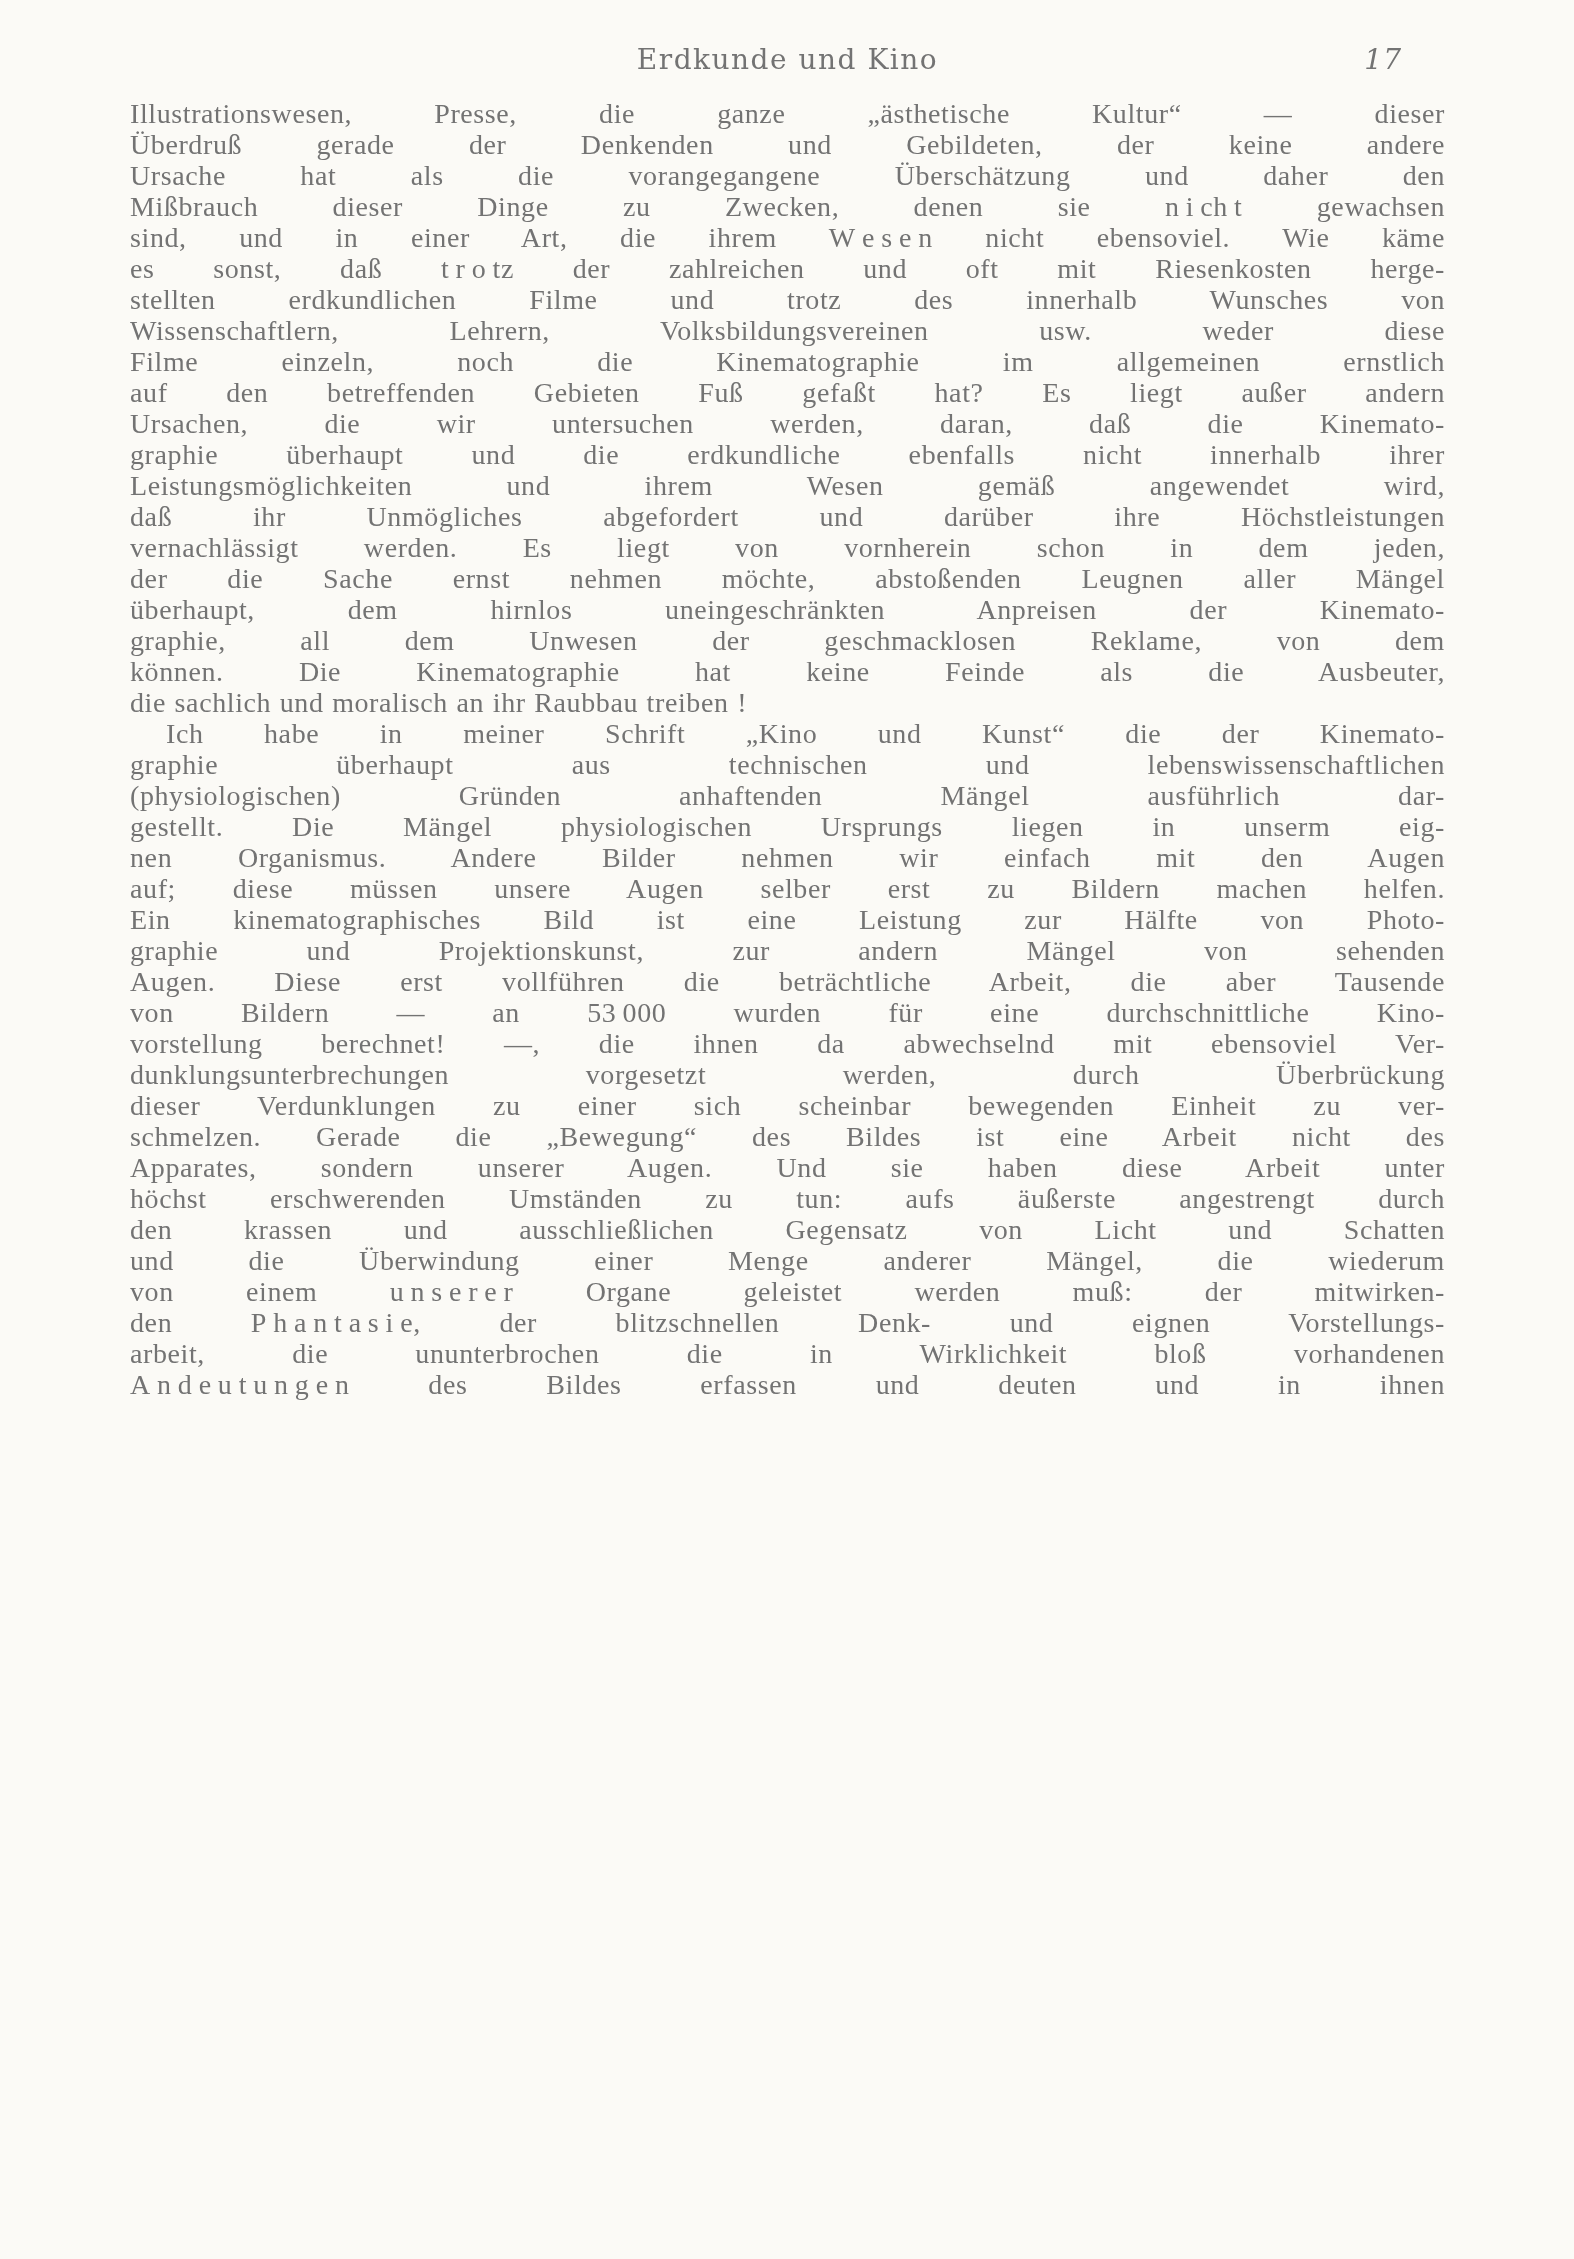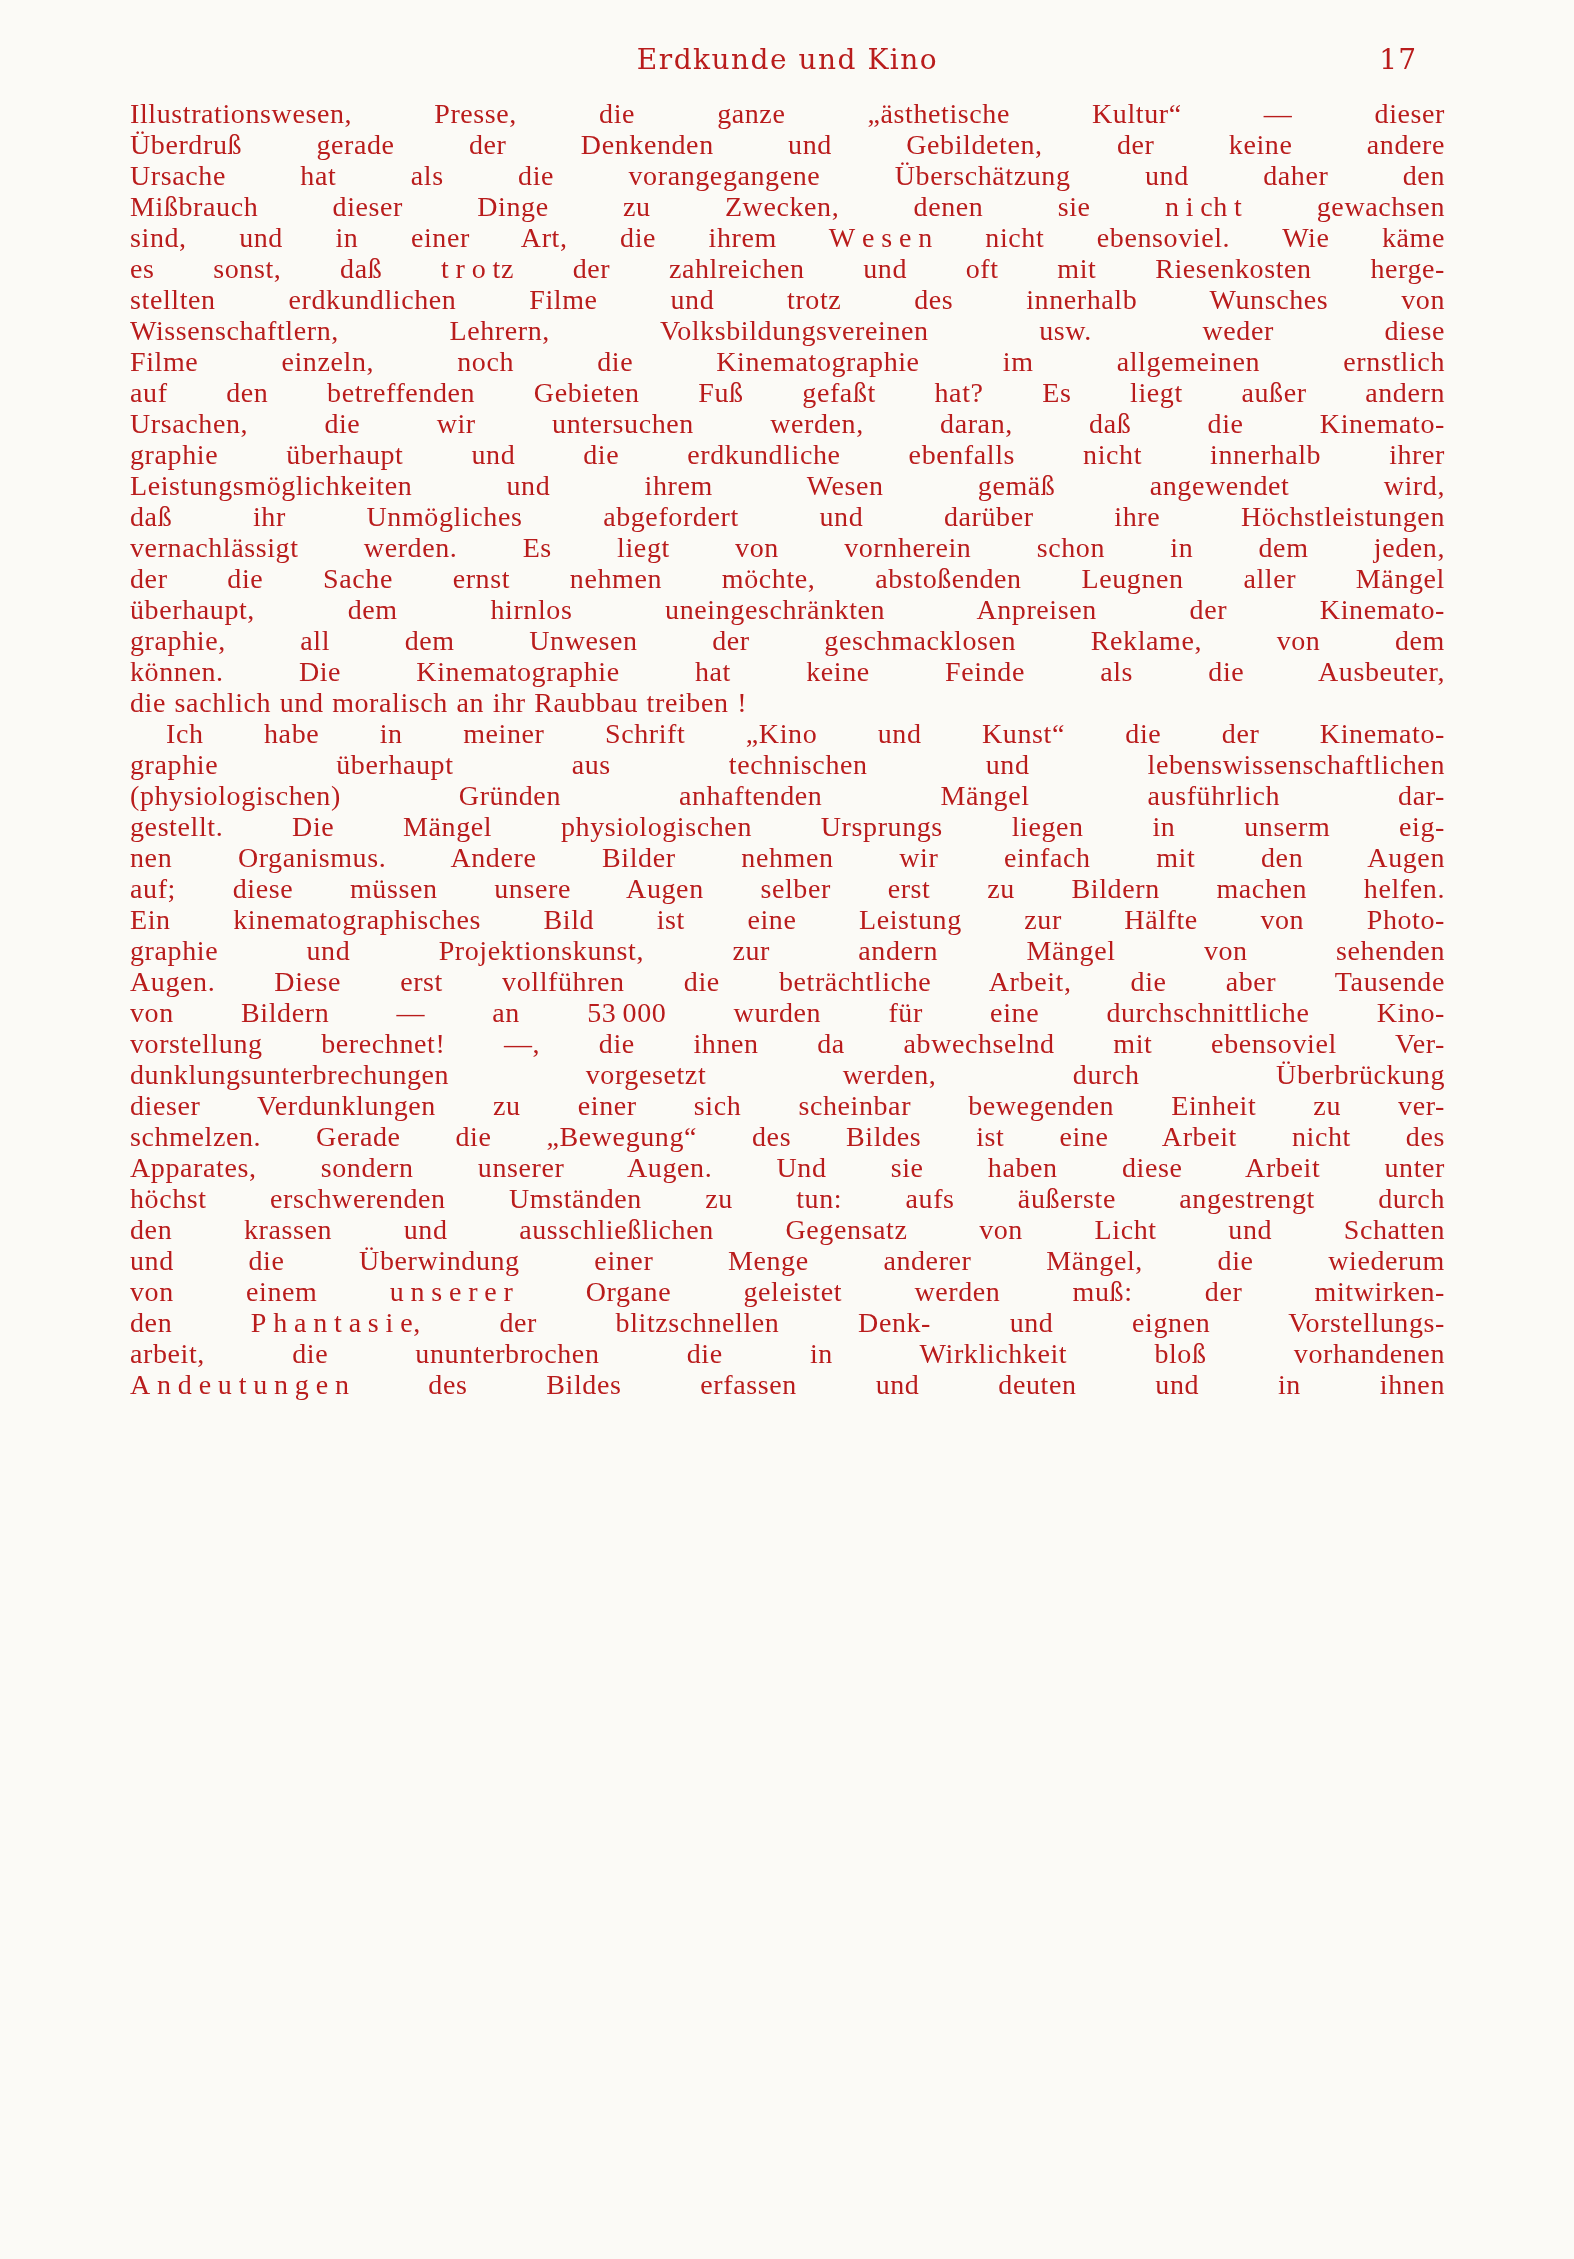--- a/index.html
+++ b/index.html
@@ -5,43 +5,44 @@
   html, body {
     margin: 0;
     padding: 0;
     background: #e8e6e0;
   }
   .page {
     position: relative;
     width: 1574px;
     height: 2259px;
     background: #fbfaf6;
-    color: #b91c1c;
+    color: #737373;
     font-family: "DejaVu Serif", "Liberation Serif", serif;
     overflow: hidden;
   }
   .header {
     position: absolute;
     top: 42px;
     left: 130px;
     width: 1315px;
     height: 36px;
     font-size: 28px;
     line-height: 36px;
   }
   .running-title {
     display: block;
     text-align: center;
     letter-spacing: 1.5px;
   }
   .page-number {
     position: absolute;
     top: 0;
-    right: 28px;
+    right: 43px;
     letter-spacing: 1px;
+    font-style: italic;
   }
   .text-block {
     position: absolute;
     top: 98px;
     left: 130px;
     width: 1315px;
     font-family: Liberation Serif, serif;
   }
   .line {
     font-size: 28px;

